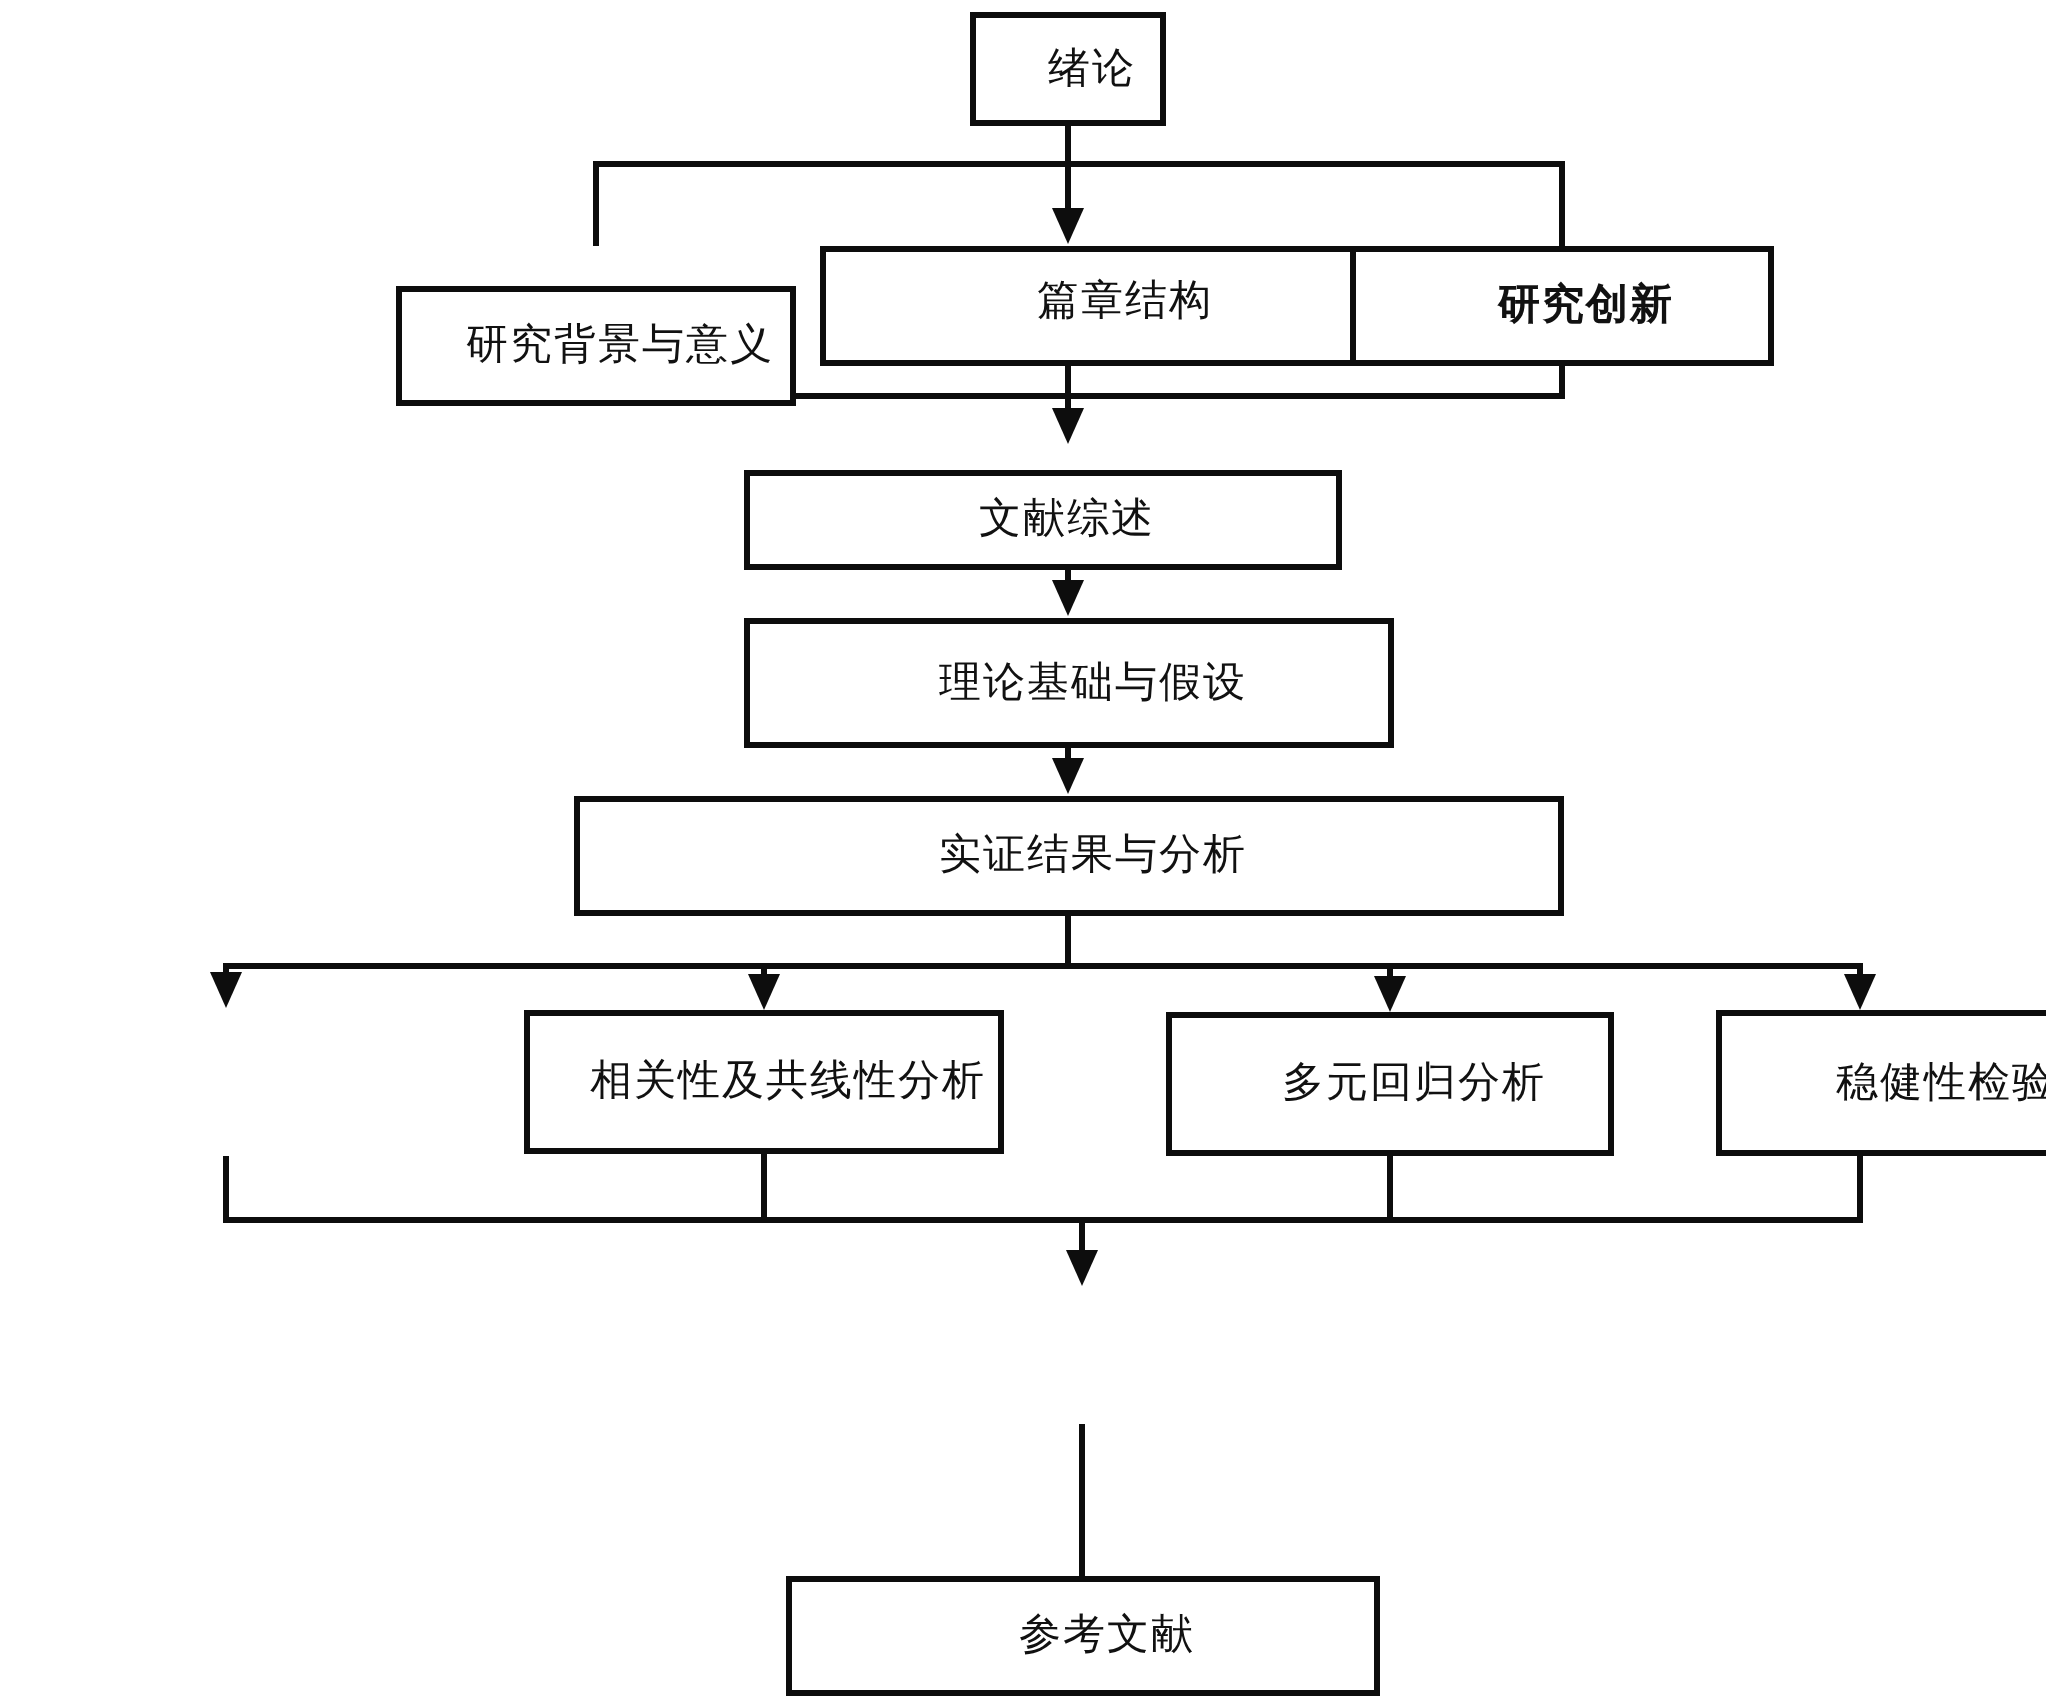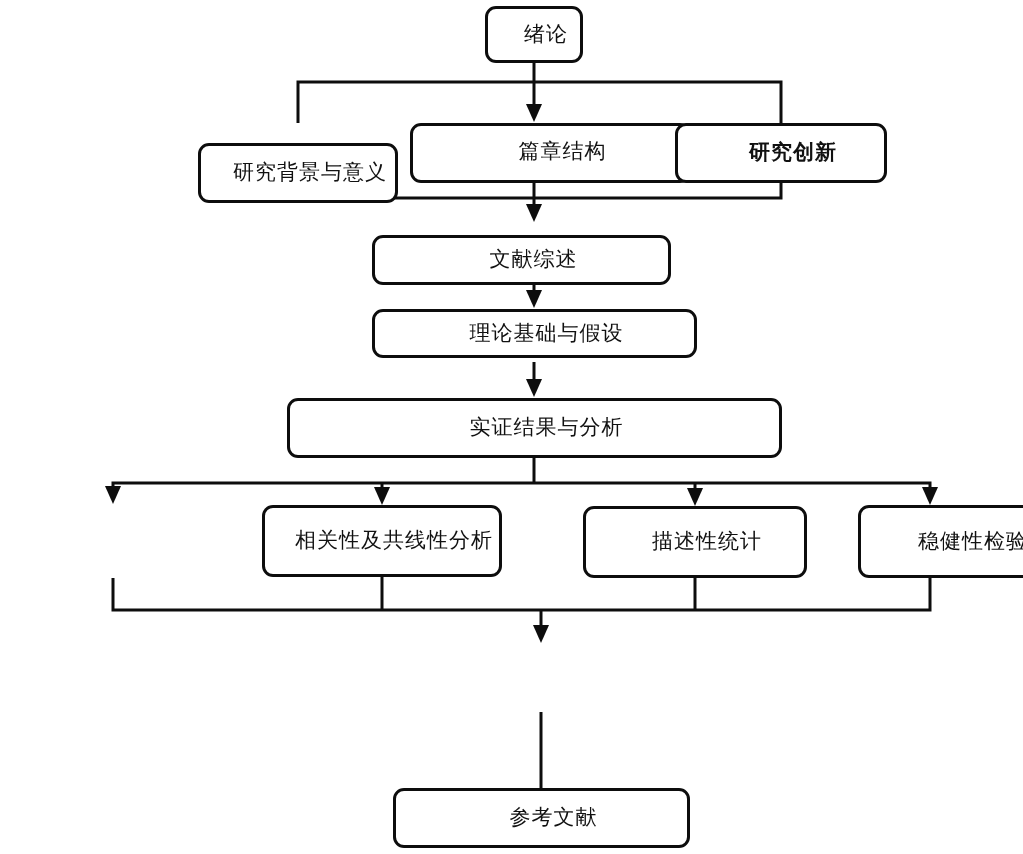--- a/index.html
+++ b/index.html
@@ -20,38 +20,38 @@
     left: 0;
     top: 0;
     width: 1023px;
     height: 854px;
   }
   .node {
     position: absolute;
     box-sizing: border-box;
     background: #ffffff;
     border: 3.5px solid #0d0d0d;
-    border-radius: 11px;
+    border-radius: 0;
     display: flex;
     align-items: center;
     justify-content: center;
     text-align: center;
     font-size: 21px;
     color: #111111;
     letter-spacing: 1px;
     line-height: 1.1;
     padding-left: 24px;
   }
   
   .n-intro       { left: 485px; top: 6px;   width: 98px;  height: 57px; }
   .n-background  { left: 198px; top: 123px; width: 200px; height: 60px; margin-top: 20px; }
   .n-structure   { left: 410px; top: 123px; width: 281px; height: 60px; font-family: Liberation Mono, monospace; }
   .n-innovation  { left: 675px; top: 123px; width: 212px; height: 60px; font-weight: bold; }
   .n-literature  { left: 372px; top: 223px; width: 299px; height: 50px; margin-top: 12px; }
-  .n-theory      { left: 372px; top: 309px; width: 325px; height: 49px; }
+  .n-theory      { left: 372px; top: 309px; width: 325px; height: 65px; }
   .n-empirical   { left: 287px; top: 398px; width: 495px; height: 60px; }
   .n-descriptive { left: 4px;   top: 504px; width: 218px; height: 74px; }
   .n-correlation { left: 262px; top: 505px; width: 240px; height: 72px; }
   .n-regression  { left: 583px; top: 506px; width: 224px; height: 72px; }
   .n-robustness  { left: 842px; top: 505px; width: 206px; height: 73px; margin-left: 16px; }
   .n-conclusion  { left: 370px; top: 644px; width: 343px; height: 68px; }
   .n-references  { left: 393px; top: 788px; width: 297px; height: 60px; align-items: center; }
 </style>
 </head>
 <body>
@@ -124,21 +124,21 @@
   <div class="node n-empirical">
     <span>实证结果与分析</span>
   </div>
 
 
   <div class="node n-correlation">
     <span>相关性及共线性分析</span>
   </div>
 
   <div class="node n-regression">
-    <span>描述性统计</span>
+    <span>多元回归分析</span>
   </div>
 
   <div class="node n-robustness">
     <span>稳健性检验</span>
   </div>
 
 
   <div class="node n-references">
     <span>参考文献</span>
   </div>

